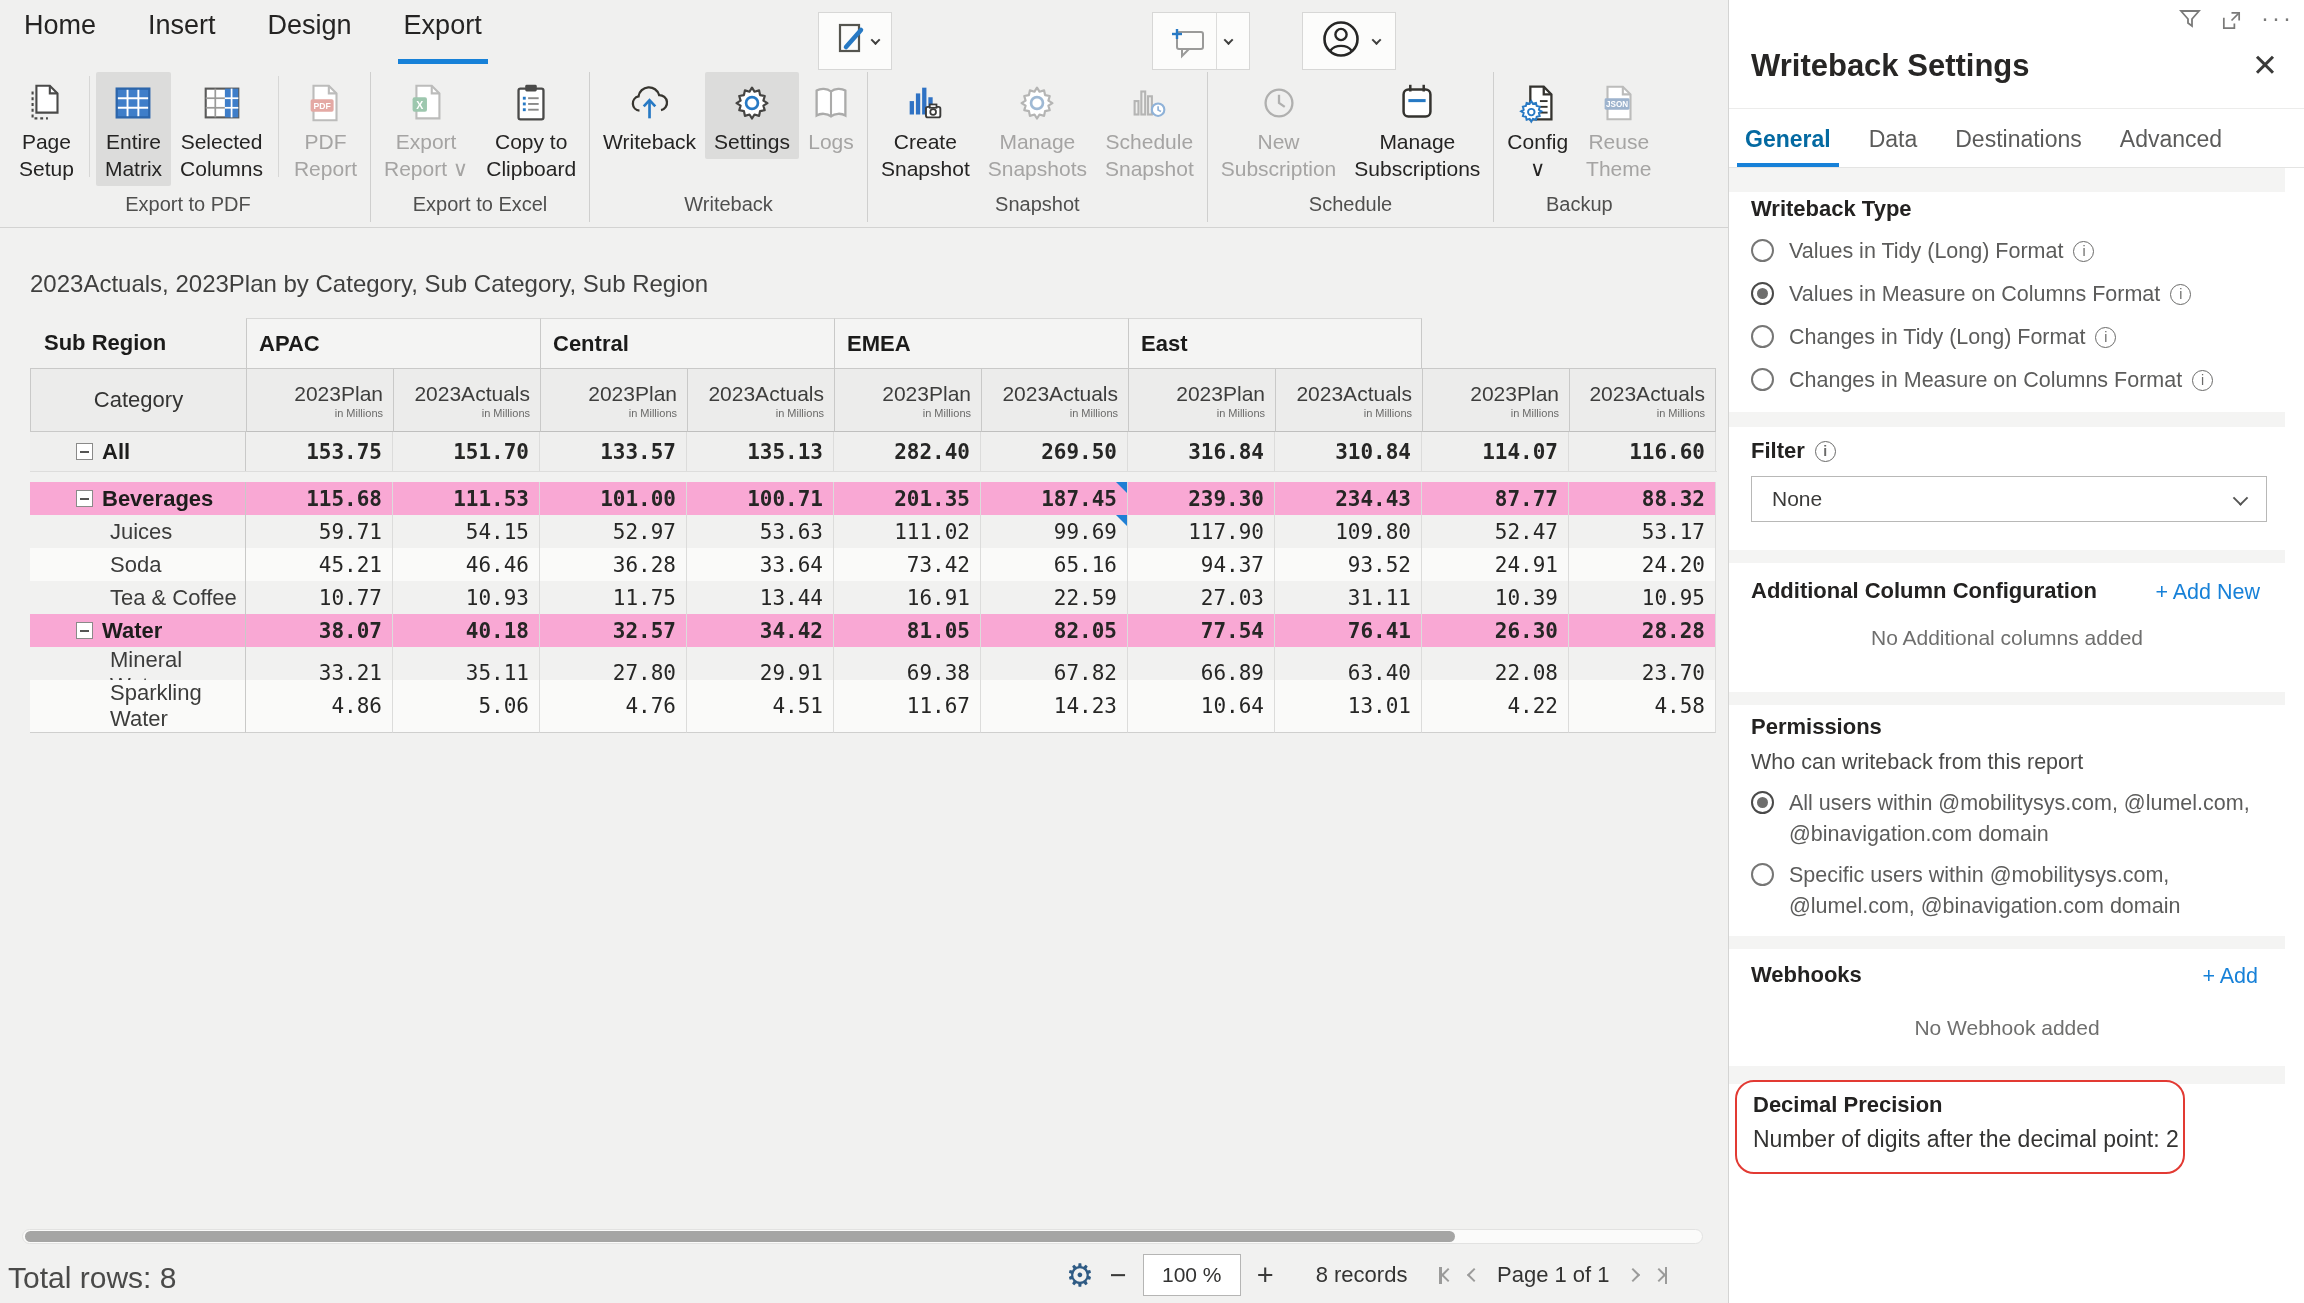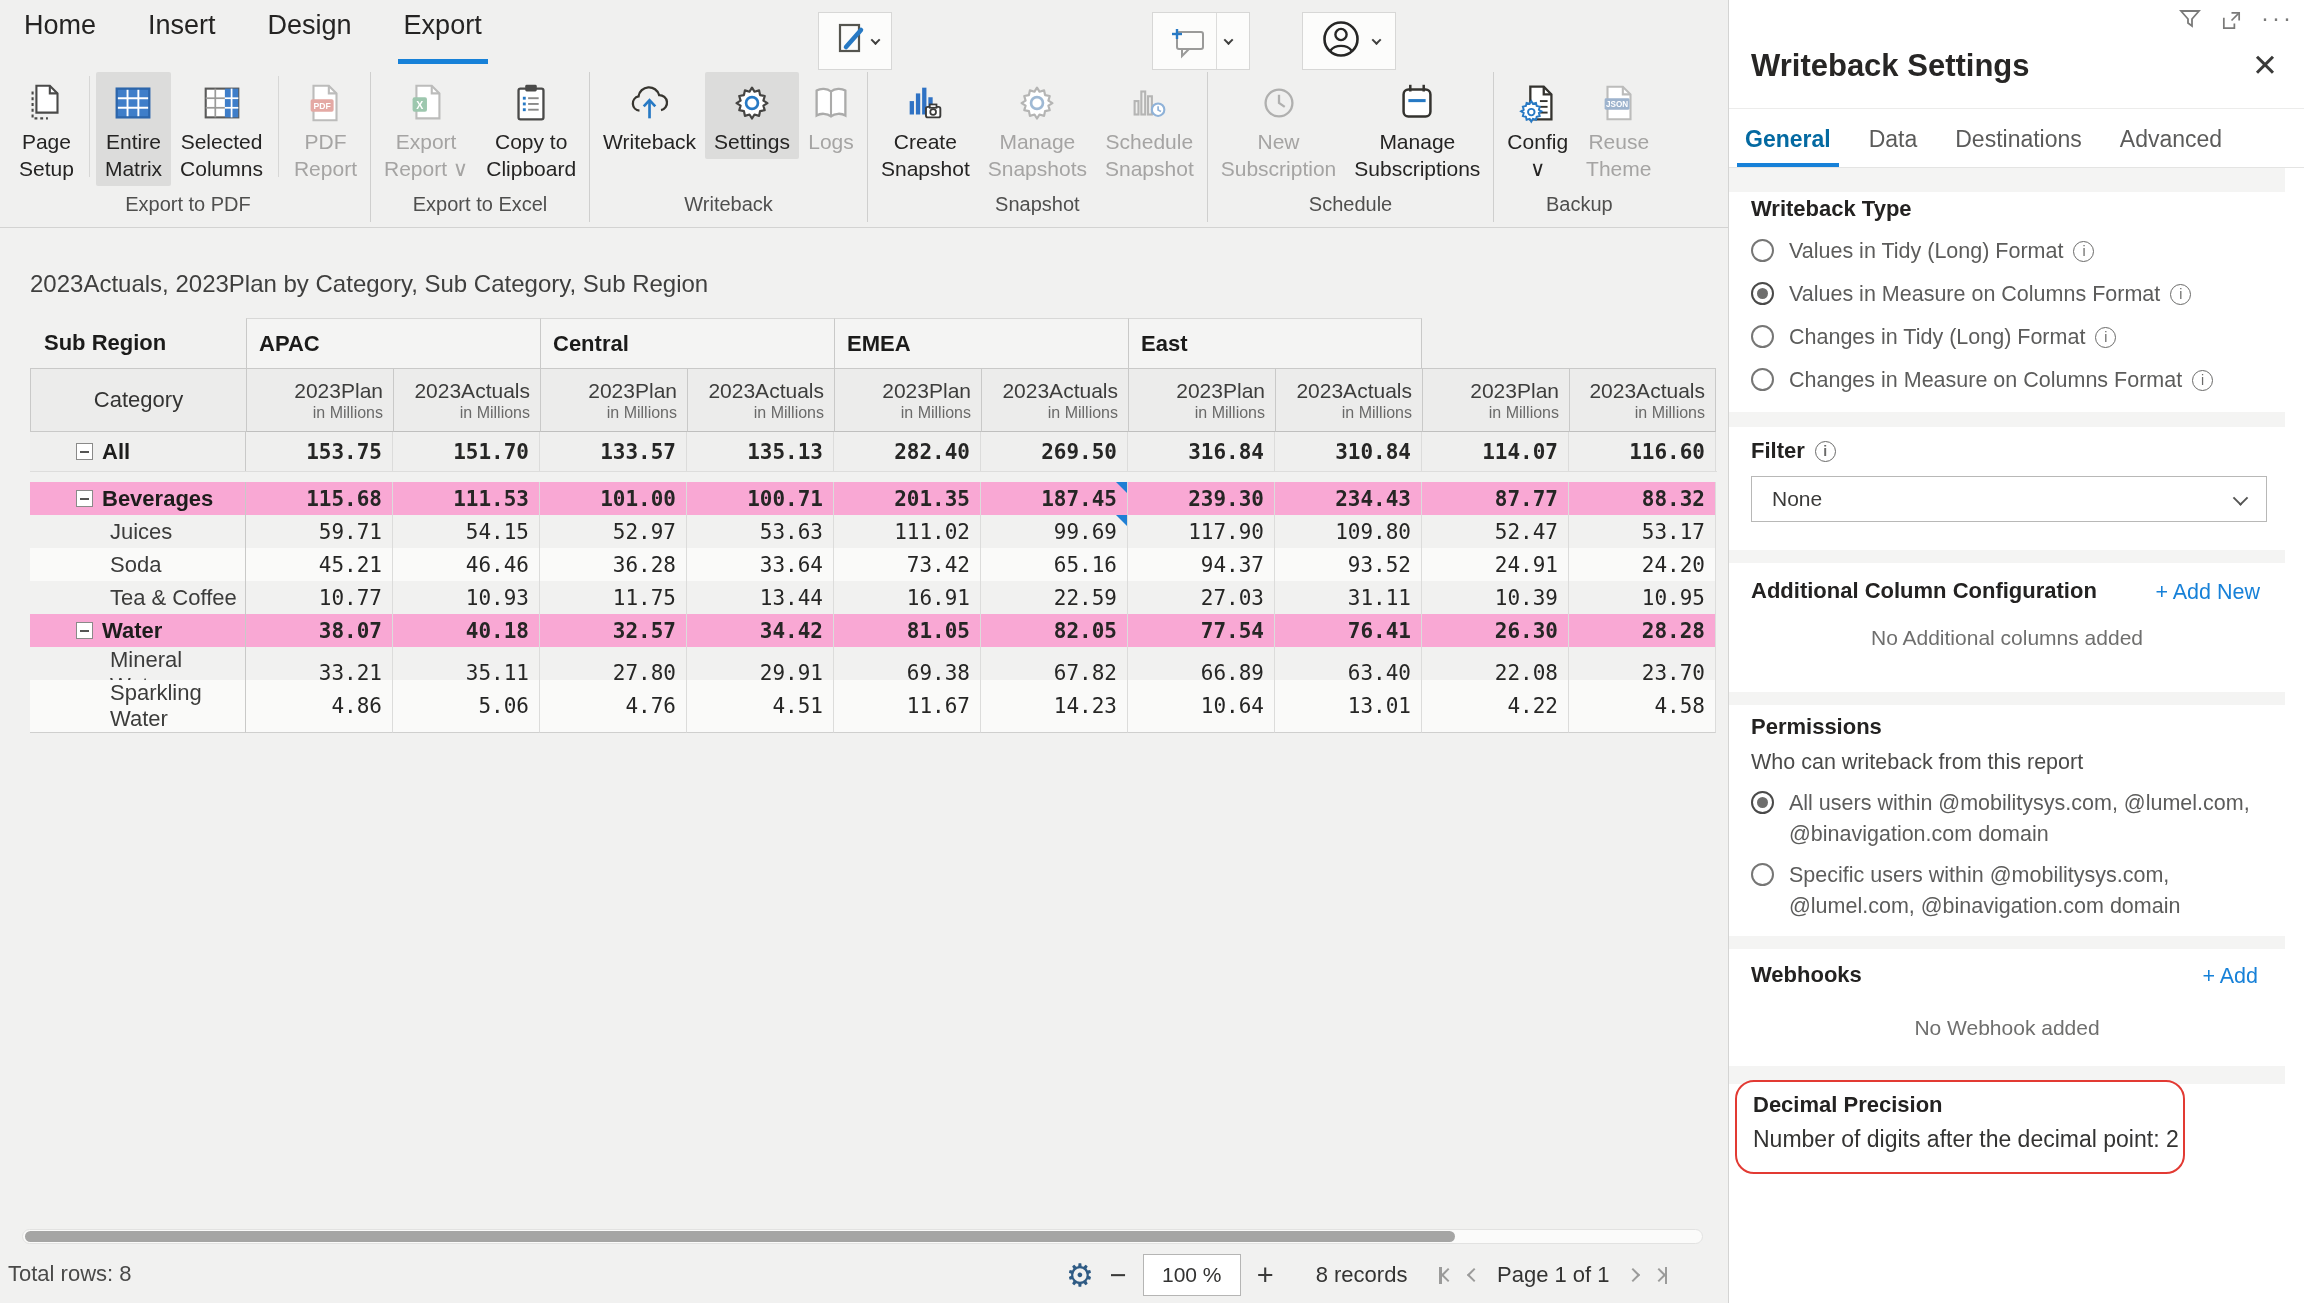--- a/index.html
+++ b/index.html
@@ -38,21 +38,21 @@
   .mrow{display:grid;grid-template-columns:216px repeat(10,147px);}
   .mrow.mregions{grid-template-columns:216px repeat(5,294px);height:50px;}
   .mcorner{display:flex;align-items:center;padding-left:14px;font-weight:bold;font-size:22px;color:#1b1b1a;}
   .mregion{display:flex;align-items:center;padding-left:12px;font-weight:bold;font-size:22px;color:#1b1b1a;border-left:1px solid #c9c9c8;border-top:1px solid #d8d8d7;background:#f4f4f3;}
   .mregion:last-child{border-right:1px solid #c9c9c8;}
   .mrow.msub{height:64px;}
   .mcat{display:flex;align-items:center;justify-content:center;font-size:22px;color:#333332;background:#ececeb;border:1px solid #c9c9c8;border-right:none;}
   .mmeas{display:flex;flex-direction:column;align-items:flex-end;justify-content:center;padding-right:10px;background:#ececeb;border-left:1px solid #c9c9c8;border-top:1px solid #c9c9c8;border-bottom:1px solid #bfbfbe;}
   .mmeas:last-child{border-right:1px solid #c9c9c8;}
   .mmeas .m1{font-size:21px;color:#3d3d3c;}
-  .mmeas .m2{font-size:16px;color:#6a6a69;margin-top:1px;}
+  .mmeas .m2{font-size:11px;color:#6a6a69;margin-top:1px;}
   .drow{height:33px;}
   .drow.total{height:40px;border-bottom:1px solid #dddddc;}
   .mspacer{height:10px;}
   .drow.total .dcell{background:#efefee;}
   .drow.group .dcell{background:#f9a8d4;}
   .drow.leaf.dk .dcell{background:#f1f1f0;}
   .drow.leaf.lt .dcell{background:#fafaf9;}
   .drow:last-child .dcell{border-bottom:1px solid #cfcfce;}
   .mlabel{display:flex;align-items:center;padding-left:46px;font-size:22px;color:#3c3c3b;border-right:1px solid #c9c9c8;}
   .mlabel.indent{padding-left:80px;}
@@ -60,21 +60,21 @@
   .colbox{width:17px;height:17px;border:1.5px solid #8a8a89;background:#fff;position:relative;margin-right:9px;flex:0 0 auto;}
   .colbox::after{content:"";position:absolute;left:3px;right:3px;top:50%;margin-top:-1px;height:2px;background:#555554;}
   .mval{display:flex;align-items:center;justify-content:flex-end;padding-right:10px;font-family:"DejaVu Sans Mono",monospace;font-size:21px;color:#262625;border-right:1px solid #dcdcdb;position:relative;}
   .mval.b{font-weight:bold;}
   .mark{position:absolute;top:0;right:0;width:0;height:0;border-top:11px solid #1f7fd4;border-left:11px solid transparent;}
 
   
   .hscroll{position:absolute;left:22px;top:1229px;width:1681px;height:15px;background:#fbfbfa;border:1px solid #e2e2e1;border-radius:8px;}
   .hthumb{position:absolute;left:2px;top:1px;height:11px;width:1430px;background:#a5a5a4;border-radius:7px;}
   .statusbar{position:absolute;left:0;top:1248px;width:1728px;height:55px;}
-  .totrows{position:absolute;left:8px;top:13px;font-size:22px;color:#4a4a49;}
+  .totrows{position:absolute;left:8px;top:13px;font-size:30px;color:#4a4a49;}
   .sbctr{position:absolute;left:1066px;top:4px;height:46px;display:flex;align-items:center;gap:16px;}
   .sbgear{font-size:31px;color:#2f5b84;font-family:"DejaVu Sans",sans-serif;line-height:1;}
   .zoomsign{font-size:29px;color:#3a3a39;line-height:1;cursor:pointer;}
   .zoombox{width:98px;height:42px;border:1px solid #b5b5b4;background:#fff;display:flex;align-items:center;justify-content:center;font-size:21px;color:#333332;}
   .recs{font-size:22px;color:#333332;margin-left:26px;}
   .pager{display:flex;align-items:center;gap:12px;margin-left:14px;}
   .pchev{display:inline-block;width:10px;height:10px;border-left:2.6px solid #9b9b9a;border-bottom:2.6px solid #9b9b9a;}
   .pchev.l{transform:rotate(45deg);}
   .pchev.r{transform:rotate(225deg);}
   .pbar{display:inline-block;width:2.6px;height:17px;background:#9b9b9a;}

